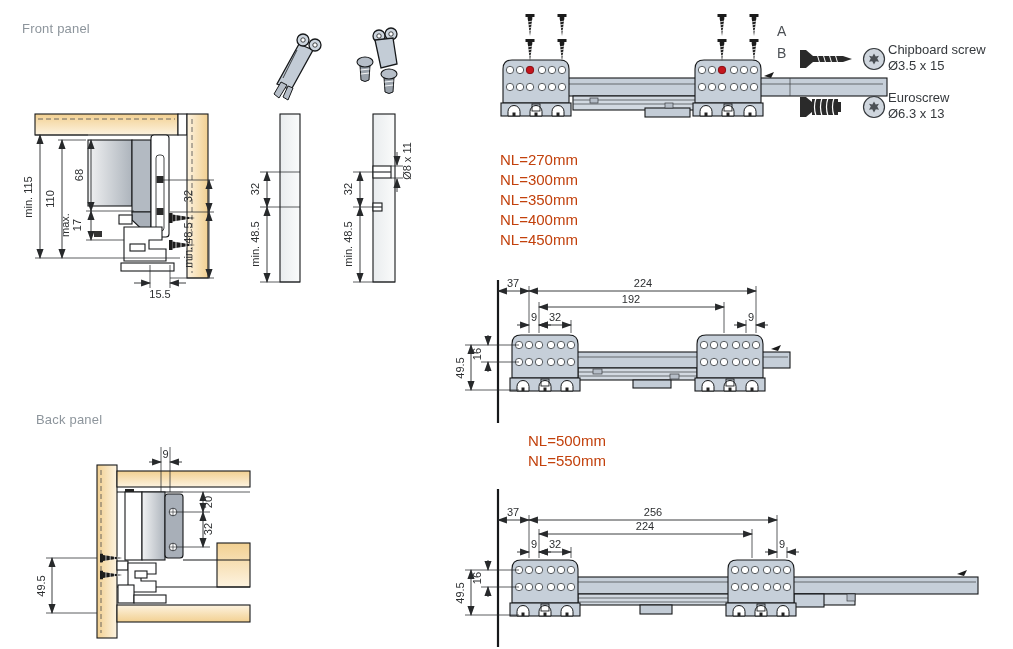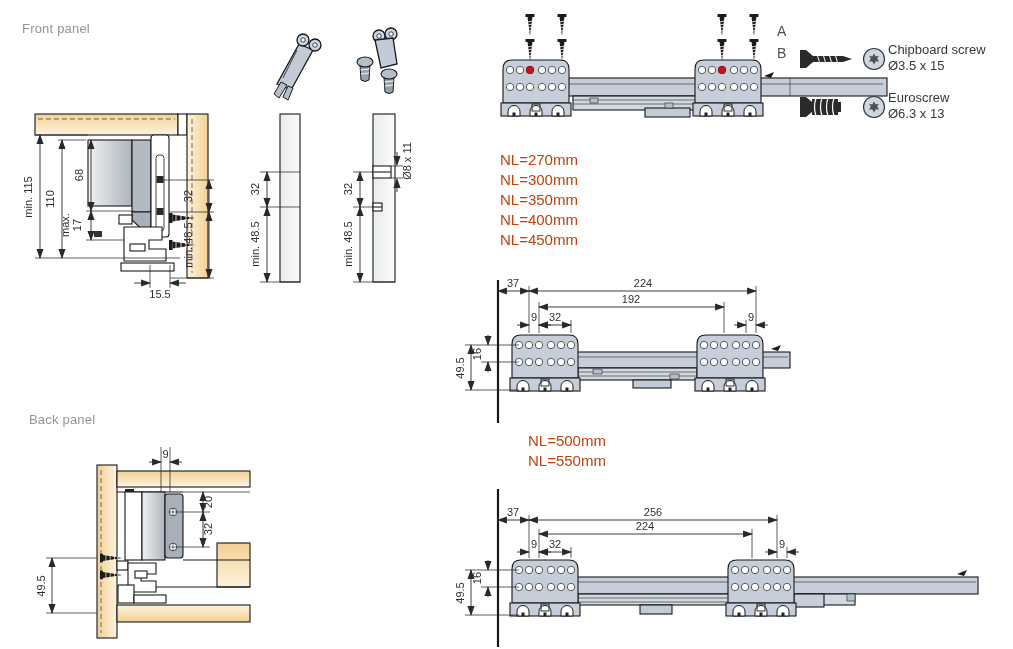--- a/index.html
+++ b/index.html
@@ -94,21 +94,21 @@
     <line x1="7" y1="-3.5" x2="7" y2="3.5" stroke="#fff" stroke-width=".8"></line>
     <line x1="12" y1="-3" x2="12" y2="3" stroke="#fff" stroke-width=".8"></line>
     <line x1="17" y1="-2.3" x2="17" y2="2.3" stroke="#fff" stroke-width=".8"></line>
     <line x1="21" y1="-1.6" x2="21" y2="1.6" stroke="#fff" stroke-width=".8"></line>
   </g>
   <path id="torx" d="M0,-5.5 L1.7,-2.6 L5,-3.2 L3.2,-0.4 L5,2.8 L1.8,2.2 L0,5.5 L-1.8,2.2 L-5,2.8 L-3.2,-0.4 L-5,-3.2 L-1.7,-2.6 Z" fill="#4b5055"></path>
 </defs>
 </svg>
 
 <div class="abs sec-label" style="left:22px;top:21px">Front panel</div>
-<div class="abs sec-label" style="left:29px;top:412px">Back panel</div>
+<div class="abs sec-label" style="left:36px;top:412px">Back panel</div>
 
 <svg class="draw" style="left:20px;top:105px" width="215" height="215" viewBox="0 0 215 215">
   <g>
     <rect x="15" y="9" width="143" height="21" fill="url(#wgV)" class="ol"></rect>
     <rect x="158" y="9" width="9" height="21" fill="#fff" class="ol"></rect>
     <rect x="167" y="9" width="21" height="164" fill="url(#wgH)" class="ol"></rect>
     <line x1="18" y1="14" x2="155" y2="14" class="dash"></line>
     <line x1="172" y1="14" x2="172" y2="168" class="dash"></line>
   </g>
   <g>

